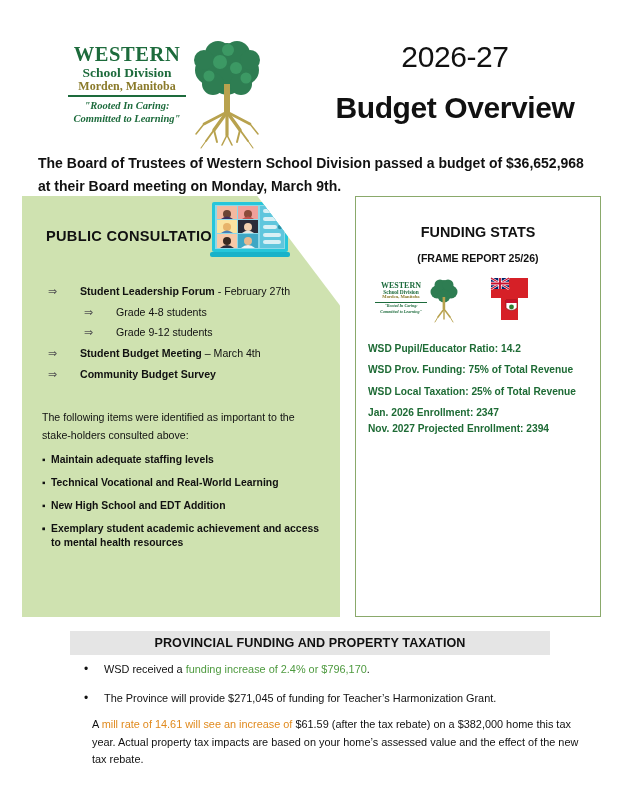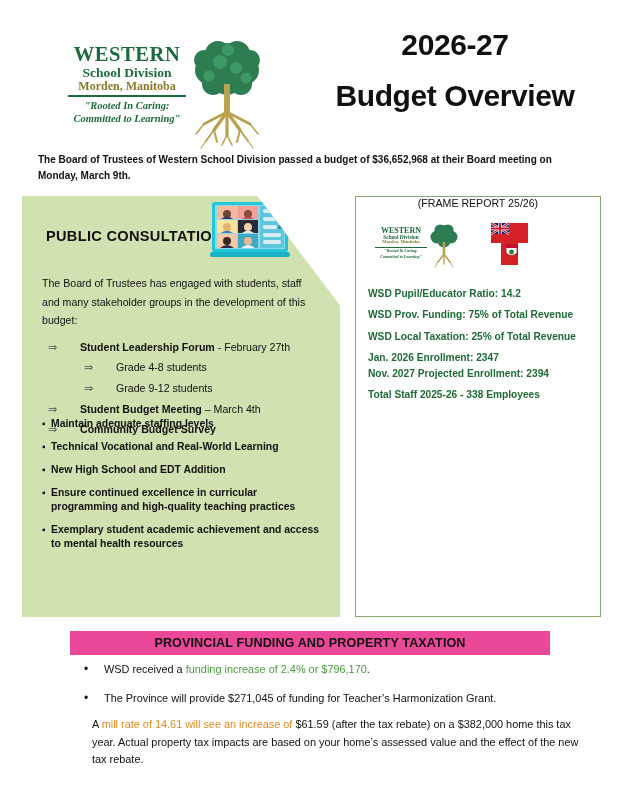--- a/index.html
+++ b/index.html
@@ -44,32 +44,32 @@
     font-family:"Liberation Serif", serif;
     font-style:italic;font-weight:bold;font-size:10.5px;color:#1d6b3c;
     line-height:1.25;display:block;
   }
   .tree-wrap{position:absolute;left:118px;top:0px;width:86px;height:112px;}
 
   .title-block{
     position:absolute;left:300px;top:0px;width:310px;text-align:center;
   }
   .title-year{
-    font-size:30px;font-weight:bold;letter-spacing:-0.4px;color:#111;
-    line-height:1.15;
+    font-size:30px;font-weight:normal;letter-spacing:-0.4px;color:#111;
+    line-height:1.15;margin-top:12px;
   }
   .title-main{
     font-size:30px;font-weight:bold;letter-spacing:-0.4px;color:#111;
     line-height:1.15;margin-top:16px;
   }
 
   
   .intro{
     position:absolute;left:38px;top:152px;width:552px;
-    font-size:10px;font-weight:bold;line-height:1.62;color:#111;
+    font-size:14px;font-weight:bold;line-height:1.62;color:#111;
   }
 
   
   .green-panel{
     position:absolute;left:22px;top:196px;width:318px;height:421px;
     background:#cfe2b0;
     -webkit-clip-path:polygon(0 0, 74% 0, 100% 26%, 100% 100%, 0 100%);
     clip-path:polygon(0 0, 74% 0, 100% 26%, 100% 100%, 0 100%);
   }
   .pc-heading{
@@ -108,21 +108,21 @@
 
   
   .stats-panel{
     position:absolute;left:355px;top:196px;width:246px;height:421px;
     background:#ffffff;border:1.3px solid #8aa96b;box-sizing:border-box;
   }
   .fs-title{
     text-align:center;font-size:14.4px;font-weight:bold;color:#111;margin-top:27px;
   }
   .fs-sub{
-    text-align:center;font-size:10.6px;font-weight:normal;color:#111;
+    text-align:center;font-size:10.6px;font-weight:bold;color:#111;margin-top:12px;
   }
   .fs-emblems{
     position:relative;height:52px;margin-top:12px;
   }
   .mini-logo{position:absolute;left:18px;top:2px;width:86px;height:44px;}
   .mini-logo .ml-text{
     position:absolute;left:0;top:4px;width:54px;text-align:center;line-height:1.0;
   }
   .ml-western{font-family:"Liberation Serif", serif;font-weight:bold;font-size:8px;color:#1d6b3c;display:block;}
   .ml-school{font-family:"Liberation Serif", serif;font-weight:bold;font-size:5.4px;color:#1d6b3c;display:block;}
@@ -135,21 +135,21 @@
   .stats-list{margin:14px 0 0 0;padding:0 0 0 12px;list-style:none;}
   .stats-list li{
     font-size:10.2px;font-weight:bold;color:#1e6b35;line-height:1.3;
   }
   .stats-list li.gap{margin-top:8px;}
   .stats-list li.tight{margin-top:3px;}
 
   
   .bottom-banner{
     position:absolute;left:70px;top:631px;width:480px;height:24px;
-    background:#ec4899;
+    background:#e5e5e5;
   }
   .bottom-banner span{
     display:block;text-align:center;font-size:12.6px;font-weight:bold;
     letter-spacing:0.1px;color:#111;line-height:24px;
   }
   .bullets{
     position:absolute;left:76px;top:662px;width:500px;
     list-style:none;margin:0;padding:0;
   }
   .bullets li{
@@ -266,42 +266,43 @@
         <circle cx="72" cy="19" r="2.2" fill="#2e8fa5"></circle>
         <rect x="55" y="25" width="14" height="4" rx="2" fill="#d8f0f5"></rect>
         <circle cx="72" cy="27" r="2.2" fill="#2e8fa5"></circle>
         <rect x="55" y="33" width="18" height="4" rx="2" fill="#d8f0f5"></rect>
         <rect x="55" y="40" width="18" height="4" rx="2" fill="#d8f0f5"></rect>
         <rect x="2" y="52" width="80" height="5" rx="2" fill="#19b2c9"></rect>
       </svg>
     </div>
 
     <div class="pc-body">
-      <div>The Board of Trustees has engaged with students, staff and many stakeholder groups in the development of this budget:</div>
       <ul class="arrow-list">
           <li class=""><span class="arw">⇒</span><b>Student Leadership Forum</b><span>  - February 27th</span></li>
           <li class="sub"><span class="arw">⇒</span><span>Grade 4-8 students</span></li>
           <li class="sub"><span class="arw">⇒</span><span>Grade 9-12 students</span></li>
           <li class=""><span class="arw">⇒</span><b>Student Budget Meeting</b><span> – March 4th</span></li>
           <li class=""><span class="arw">⇒</span><b>Community Budget Survey</b></li>
         </ul>
     </div>
 
     <div class="pc-body2">
+      <div>The following items were identified as important to the stake-holders consulted above:</div>
       <ul class="sq-list">
           <li><span class="sq">▪</span><span>Maintain adequate staffing levels</span></li>
           <li><span class="sq">▪</span><span>Technical Vocational and Real-World Learning</span></li>
           <li><span class="sq">▪</span><span>New High School and EDT Addition</span></li>
-          <li><span class="sq">▪</span><span>Ensure continued excellence in curricular programming and high-quality teaching practices</span></li>
+          <li><span class="sq">▪</span></li>
           <li><span class="sq">▪</span><span>Exemplary student academic achievement and access to mental health resources</span></li>
         </ul>
     </div>
   </div>
 
   <div class="stats-panel">
+    <div class="fs-title">FUNDING STATS</div>
     <div class="fs-sub">(FRAME REPORT 25/26)</div>
 
     <div class="fs-emblems">
       <div class="mini-logo">
         <div class="ml-text">
           <span class="ml-western">WESTERN</span>
           <span class="ml-school">School Division</span>
           <span class="ml-morden">Morden, Manitoba</span>
           <span class="ml-rule"></span>
           <span class="ml-tag">"Rooted In Caring:</span>
@@ -349,21 +350,20 @@
         </svg>
       </div>
     </div>
 
     <ul class="stats-list">
         <li class="gap">WSD Pupil/Educator Ratio: 14.2</li>
         <li class="gap">WSD Prov. Funding: 75% of Total Revenue</li>
         <li class="gap">WSD Local Taxation: 25% of Total Revenue</li>
         <li class="gap">Jan. 2026 Enrollment: 2347</li>
         <li class="tight">Nov. 2027 Projected Enrollment: 2394</li>
-        <li class="gap">Total Staff 2025-26 - 338 Employees</li>
       </ul>
   </div>
 
   <div class="bottom-banner">
     <span>PROVINCIAL FUNDING AND PROPERTY TAXATION</span>
   </div>
 
   <ul class="bullets">
     <li>
       <span class="dot">•</span><span>WSD received a </span><span class="green-txt">funding increase of 2.4% or $796,170</span><span>.</span>

